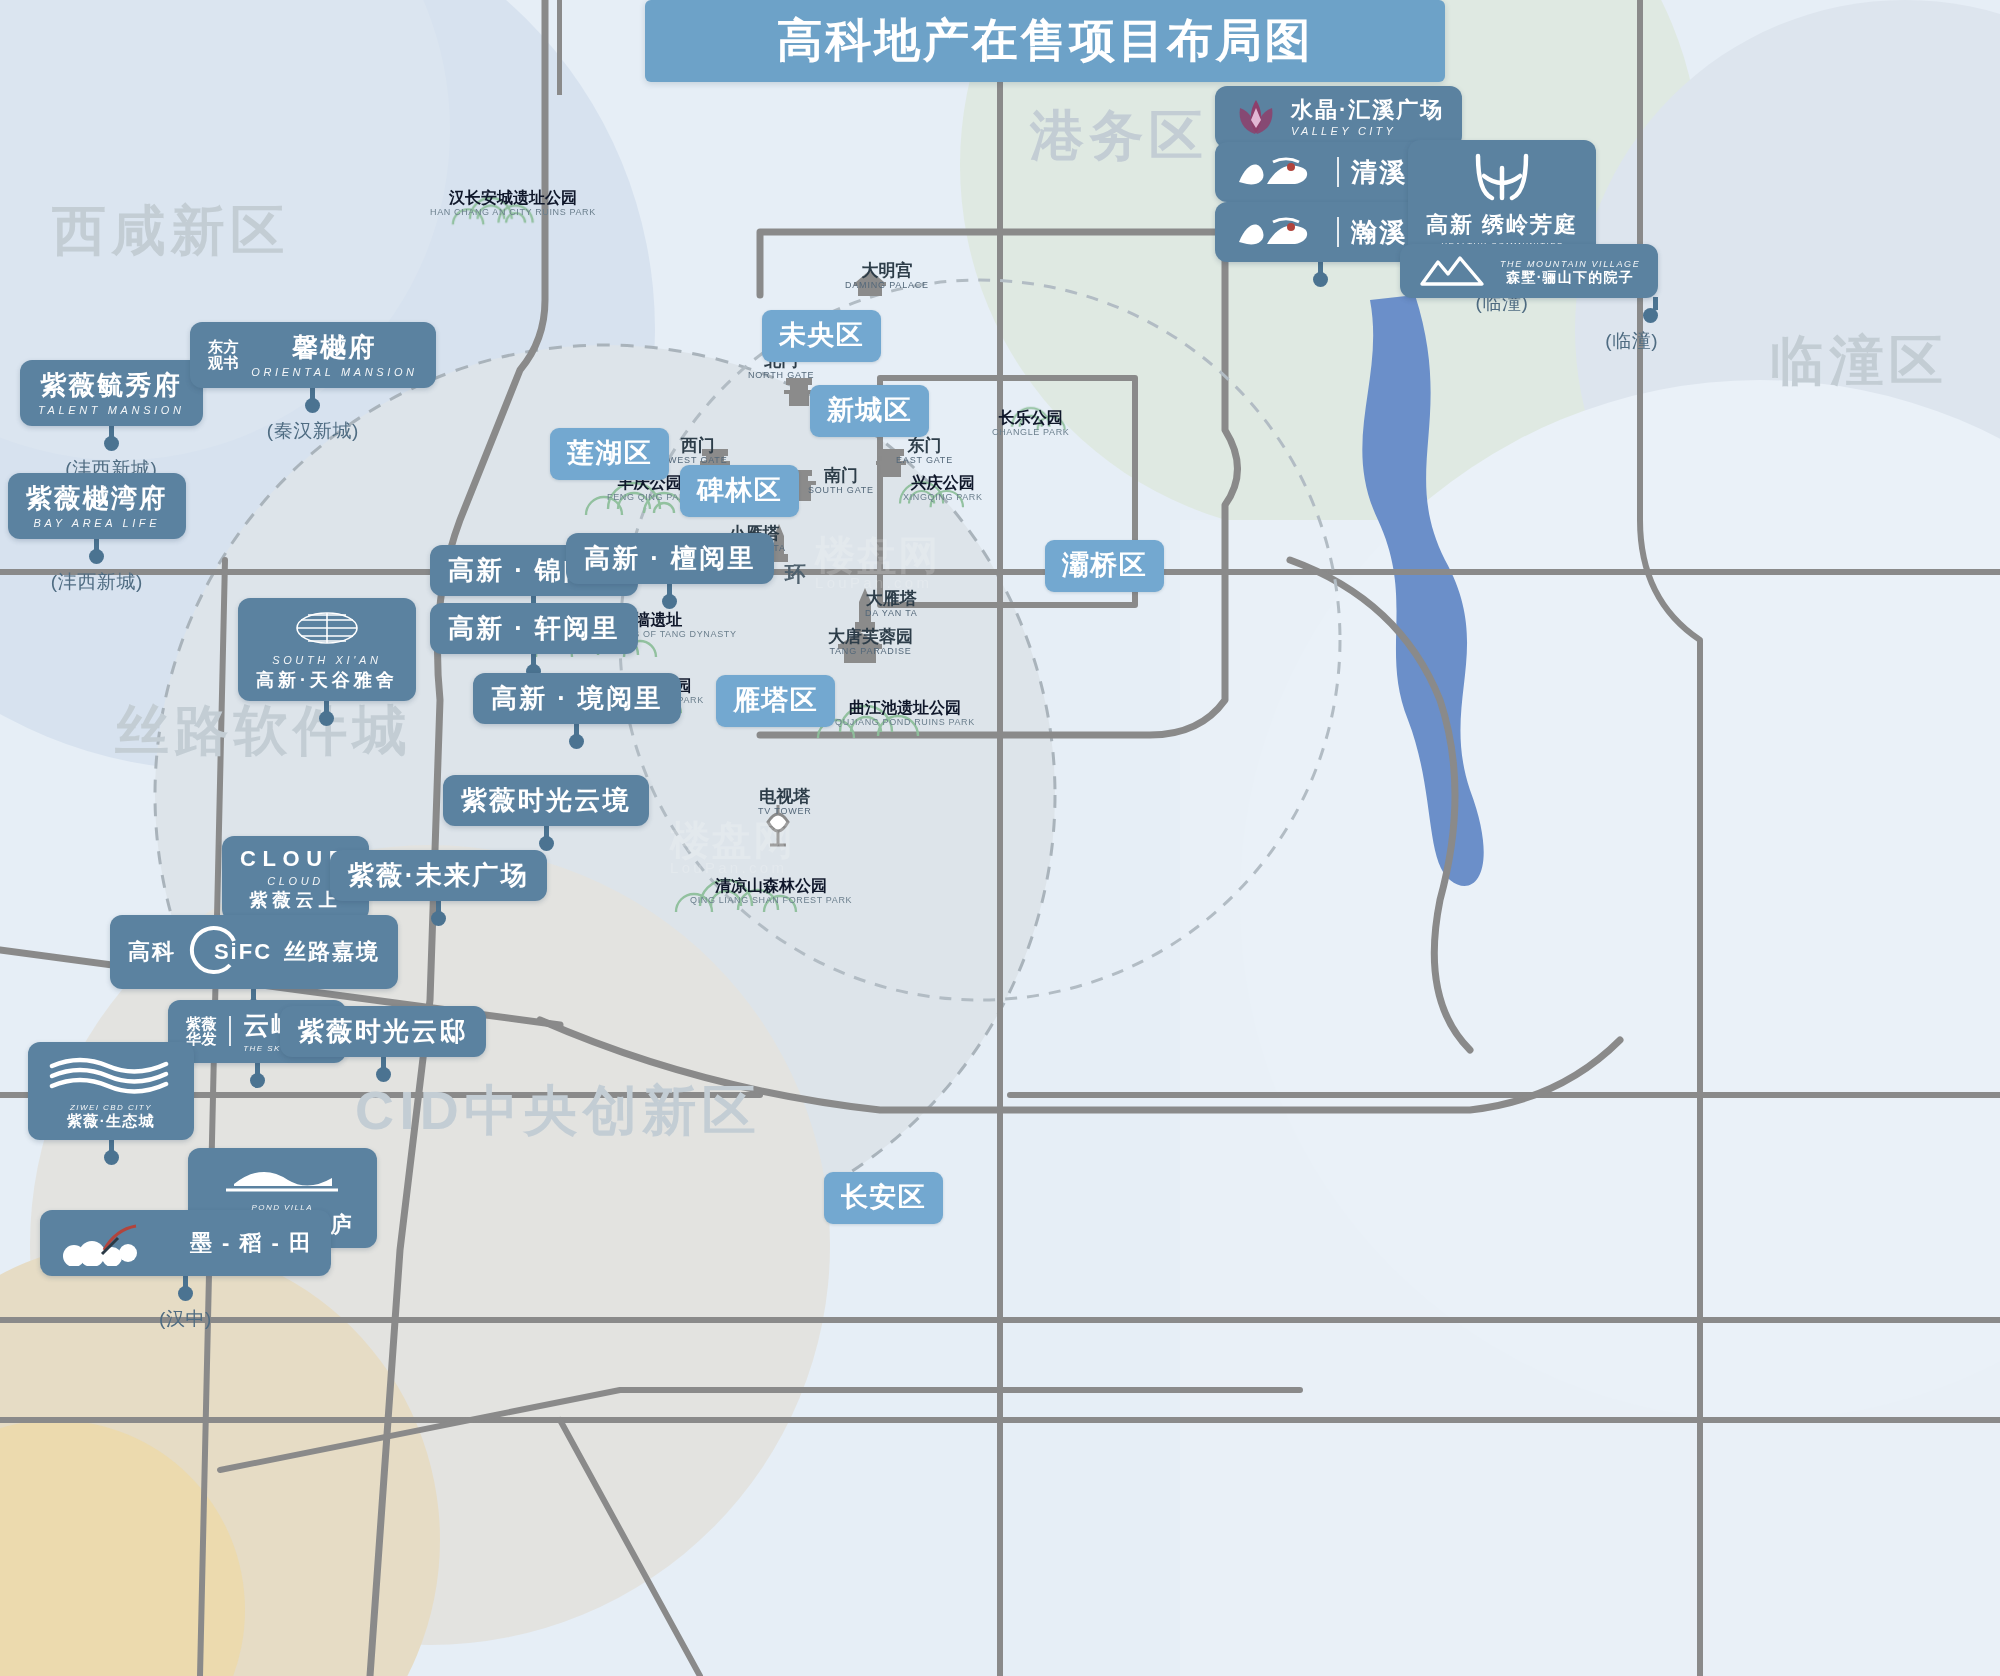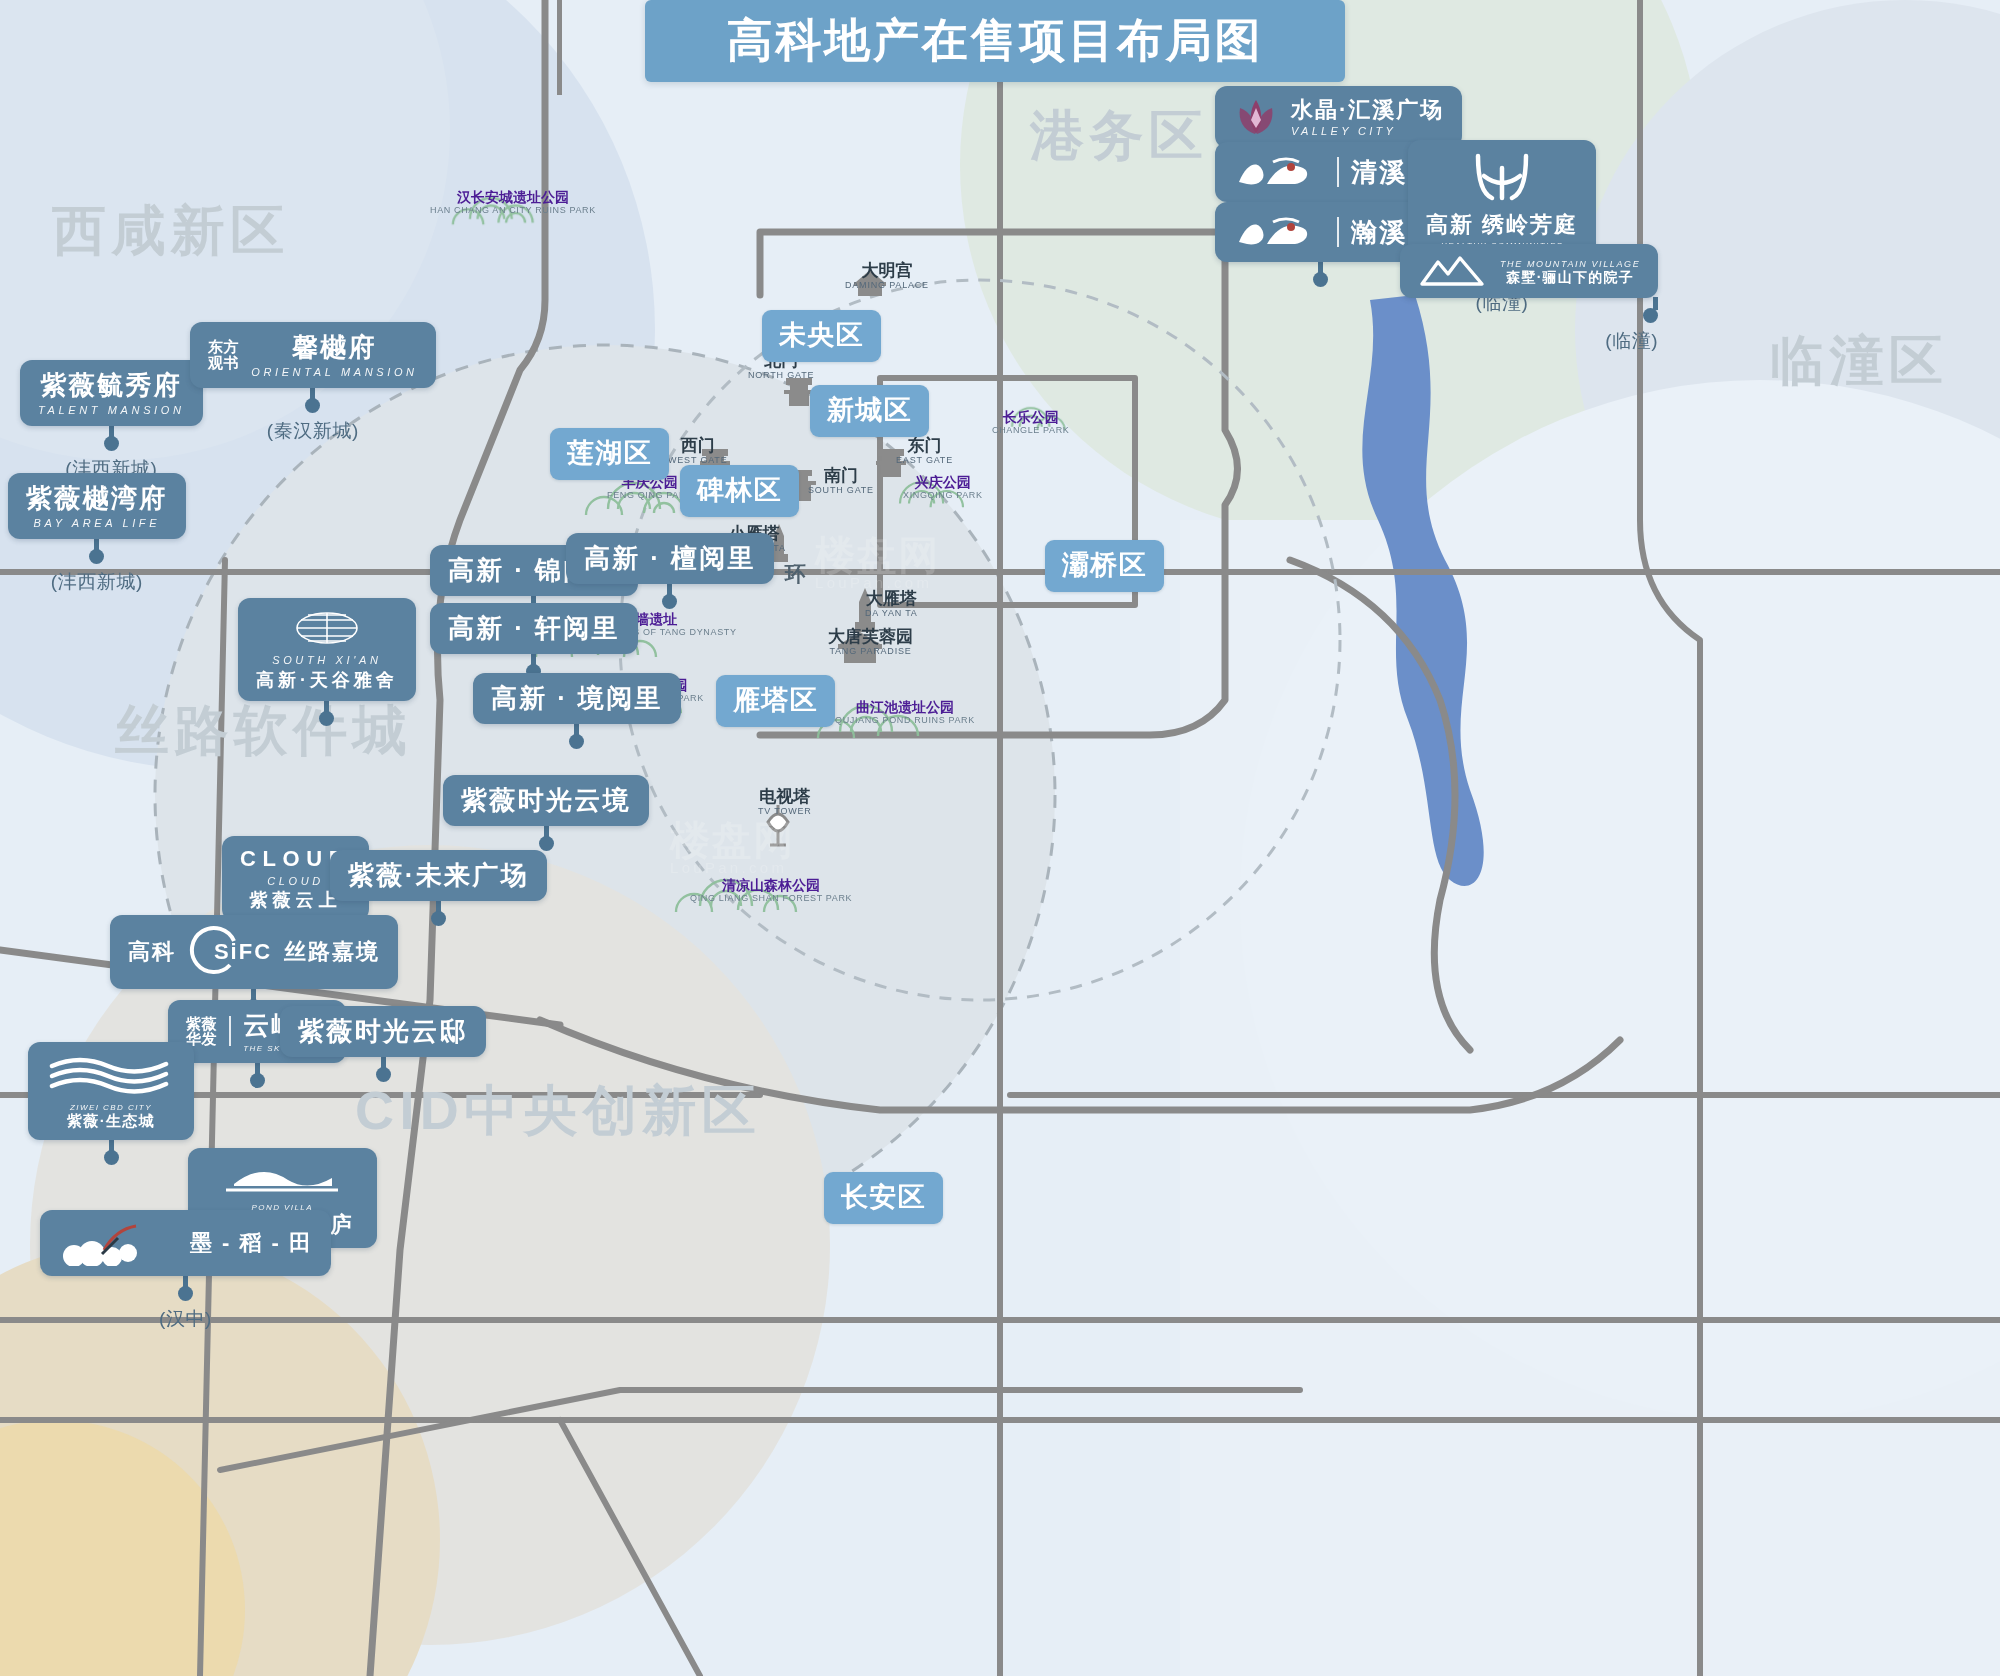--- a/index.html
+++ b/index.html
@@ -61,21 +61,21 @@
   .mini2{display:flex;flex-direction:column;line-height:1.05;font-size:15px;
          font-weight:bold;letter-spacing:.04em;}
 
   
   .landmark{position:absolute;display:flex;flex-direction:column;align-items:center;}
   .landmark .lcn{font-size:17px;font-weight:bold;color:#2d3d49;white-space:nowrap;line-height:1.05;}
   .landmark .len{font-size:9px;color:#54687a;letter-spacing:.09em;white-space:nowrap;}
 
   
   .park{position:absolute;display:flex;flex-direction:column;align-items:center;}
-  .park .pcn{font-size:14px;font-weight:bold;color:#4c1d95;white-space:nowrap;line-height:1.05;}
+  .park .pcn{font-size:16px;font-weight:bold;color:#0f172a;white-space:nowrap;line-height:1.05;}
   .park .pen{font-size:9px;color:#6b7f8d;letter-spacing:.07em;white-space:nowrap;}
 
   
   .roadlabel{position:absolute;color:#50626f;font-size:21px;font-weight:bold;letter-spacing:.5em;}
 
   
   .wm{position:absolute;opacity:.18;user-select:none;pointer-events:none;
       display:flex;align-items:center;gap:10px;}
   .wm .wmtxt{display:flex;flex-direction:column;line-height:1;}
   .wm .wmcn{font-size:40px;font-weight:bold;color:#ffffff;letter-spacing:.04em;}
@@ -274,21 +274,21 @@
       <span class="wmen">LouPan.com</span>
     </div>
   </div>
   <div class="wm" style="left:670px;top:820px;">
     <div class="wmtxt">
       <span class="wmcn">楼盘网</span>
       <span class="wmen">LouPan.com</span>
     </div>
   </div>
 
-  <div class="title-plate" style="left:645px;top:0;width:700px;height:82px;">
+  <div class="title-plate" style="left:645px;top:0;width:800px;height:82px;">
     <span>高科地产在售项目布局图</span>
   </div>
   <div style="position:absolute;left:557px;top:0;width:5px;height:95px;background:#8a8a8a;"></div>
 
   <div class="layer" id="regions-layer">
       <div class="region-name big" style="left: 52px; top: 195px;">西咸新区</div>
       <div class="region-name big" style="left: 1030px; top: 100px;">港务区</div>
       <div class="region-name big" style="left: 1770px; top: 325px;">临潼区</div>
       <div class="region-name big" style="left: 115px; top: 695px;">丝路软件城</div>
       <div class="region-name big" style="left: 355px; top: 1075px;">CID中央创新区</div>

